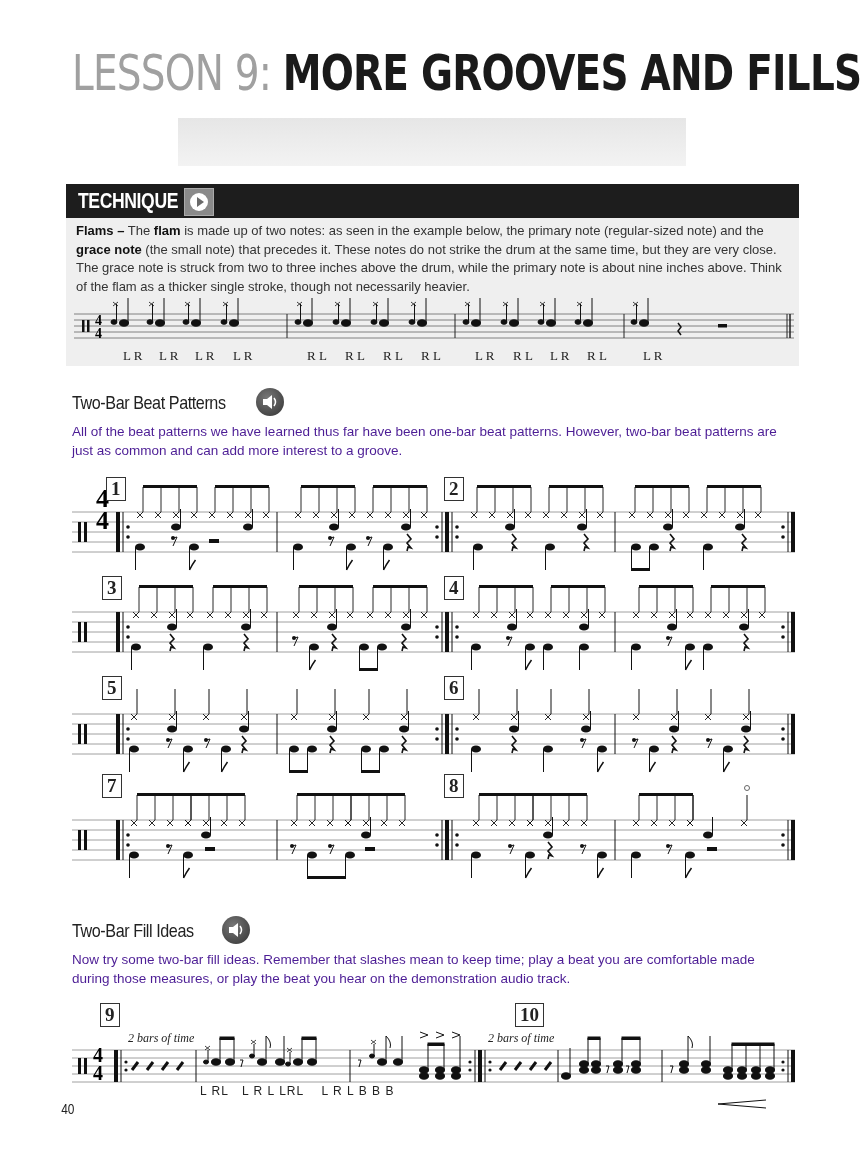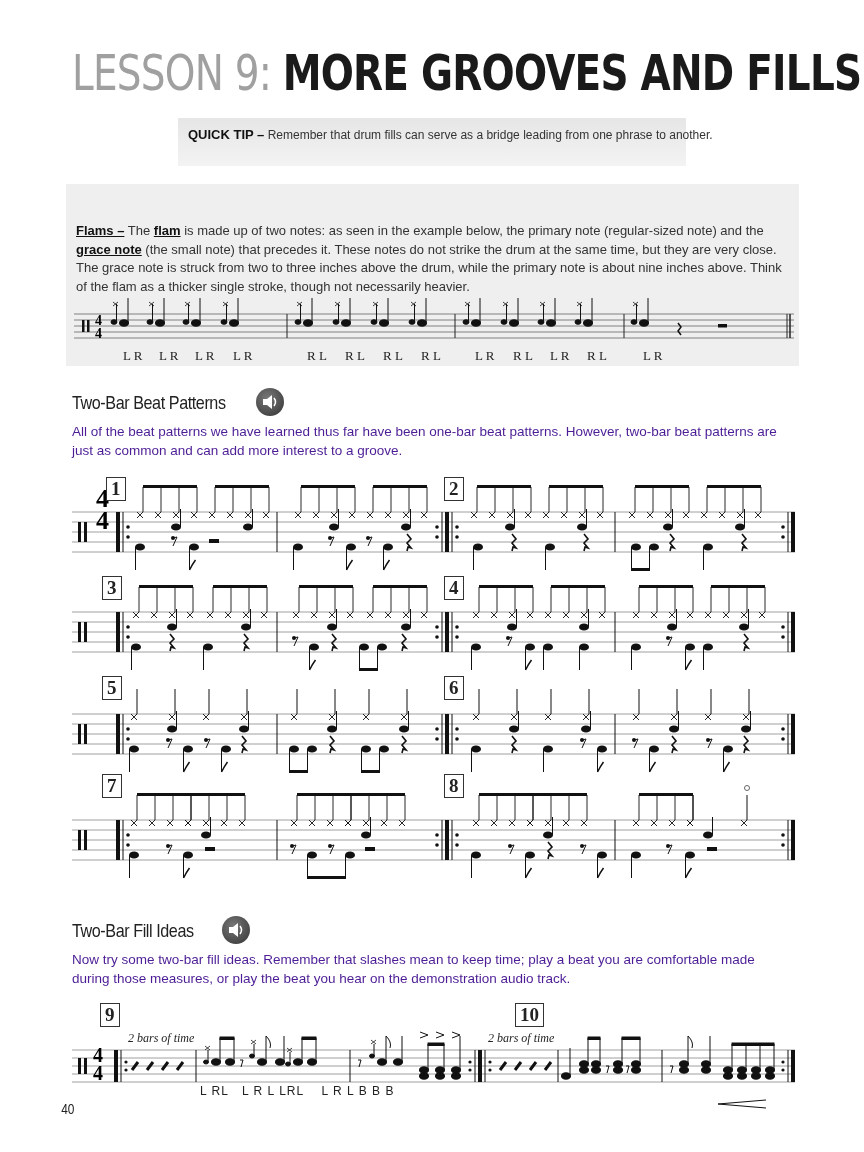--- a/index.html
+++ b/index.html
@@ -11,44 +11,51 @@
   .tip-inner{position:absolute;left:10px;top:9px;font-size:12px;line-height:16px;color:#333;white-space:nowrap;}
   .tip-inner b{font-size:13px;color:#111;}
   .tip-line2{padding-left:80px;}
   .tech{position:absolute;left:66px;top:184px;width:733px;height:182px;background:#efefef;}
   .tech-bar{position:absolute;left:0;top:0;width:733px;height:34px;background:#1d1d1d;}
   .tech-label{position:absolute;left:12px;top:4px;color:#fff;font-size:22px;font-weight:bold;letter-spacing:-0.5px;transform:scaleX(0.8);transform-origin:left center;}
   .play-btn{position:absolute;left:118px;top:4px;width:28px;height:26px;background:#8a8a8a;border:1px solid #aaa;display:flex;align-items:center;justify-content:center;}
   .play-btn .circ{width:18px;height:18px;border-radius:50%;background:#fff;display:flex;align-items:center;justify-content:center;}
   .play-btn .tri{width:0;height:0;border-left:7px solid #6a6a6a;border-top:5px solid transparent;border-bottom:5px solid transparent;margin-left:2px;}
   .tech-text{position:absolute;left:10px;top:38px;width:715px;font-size:13px;line-height:18.5px;color:#333;}
-  .tech-text b{color:#111;text-decoration:underline;}
+  .tech-text b{color:#111;}
   .section-h{position:absolute;font-size:19px;color:#222;letter-spacing:-0.5px;transform:scaleX(0.85);transform-origin:left center;white-space:nowrap;}
   .speaker{position:absolute;width:28px;height:28px;border-radius:50%;background:radial-gradient(circle at 40% 35%,#777,#333);}
   .speaker svg{position:absolute;left:5px;top:5px;}
   .para{position:absolute;left:72px;width:724px;font-size:13.5px;line-height:19px;color:#4c1d95;}
   .pnum{position:absolute;border:1px solid #333;font-family:"Liberation Serif",serif;font-weight:bold;font-size:19px;line-height:22px;padding:0 4px;background:#fff;}
   .pagenum{position:absolute;left:60px;top:1101px;font-size:14px;color:#222;transform:scaleX(0.85);}
   svg text{font-family:"Liberation Serif",serif;}
 </style>
 </head>
 <body>
 
 <div class="title">
   <span class="gray">LESSON 9:</span>
   <span class="black">MORE GROOVES AND FILLS</span>
 </div>
 
 <div class="tip">
   <div class="tip-inner">
-    <div><b>QUICK TIP –</b> <span>Remember that drum fills can serve as a bridge leading from one phrase to another.</span></div>
   </div>
 </div>
 
 <div class="tech">
+  <div class="tech-bar">
+    <div class="tech-label">TECHNIQUE</div>
+    <div class="play-btn">
+      <div class="circ">
+          <div class="tri"></div>
+        </div>
+    </div>
+  </div>
   <div class="tech-text"><b>Flams –</b><span> The </span><b>flam</b><span> is made up of two notes: as seen in the example below, the primary note (regular-sized note) and the </span><b>grace note</b><span> (the small note) that precedes it. These notes do not strike the drum at the same time, but they are very close. The grace note is struck from two to three inches above the drum, while the primary note is about nine inches above. Think of the flam as a thicker single stroke, though not necessarily heavier.</span></div>
 
   <svg style="position:absolute;left:0;top:112px;" width="733" height="68" viewBox="0 0 733 68">
     <g stroke="#666" stroke-width="0.8">
       <line x1="8" y1="18" x2="728" y2="18"></line>
         <line x1="8" y1="24" x2="728" y2="24"></line>
         <line x1="8" y1="30" x2="728" y2="30"></line>
         <line x1="8" y1="36" x2="728" y2="36"></line>
         <line x1="8" y1="42" x2="728" y2="42"></line>
     </g>

